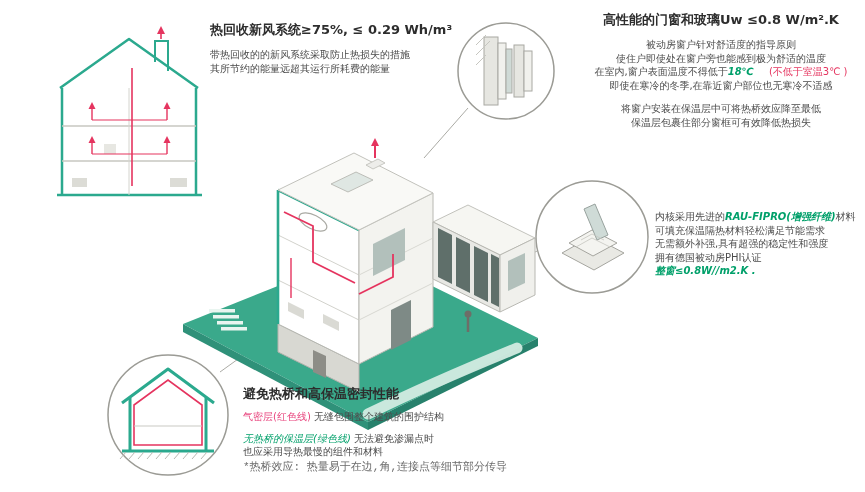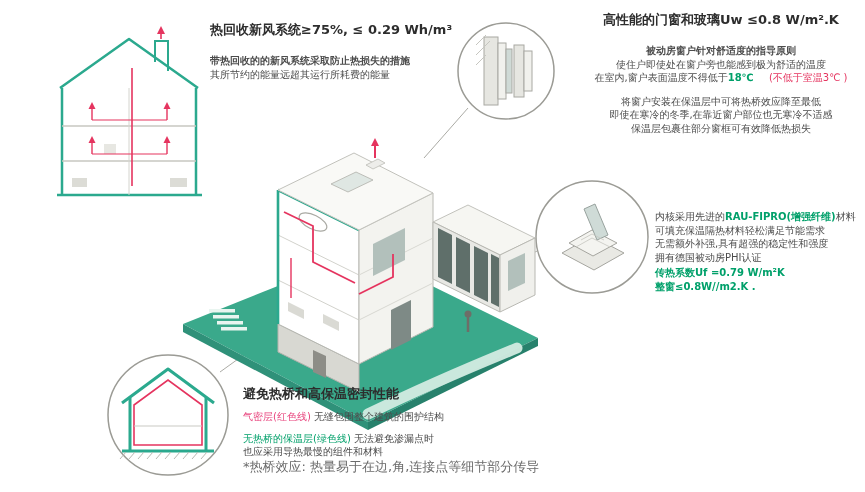--- a/index.html
+++ b/index.html
@@ -8,26 +8,26 @@
     position:relative; background:#ffffff; overflow:hidden;
     font-family:"DejaVu Sans","Liberation Sans",sans-serif;
   }
   .abs { position:absolute; }
   svg { display:block; }
   .overlay { position:absolute; left:0; top:0; width:865px; height:492px; z-index:0; }
   .illus { z-index:1; }
   .textblock { z-index:2; }
   .title { font-size:13px; font-weight:700; color:#2d2d2d; line-height:1.25; }
   .body  { font-size:10px; color:#4c4c4c; line-height:13.5px; }
-  .green { color:#00a06a; }
+  .green { color:#00a06a;font-style:italic; }
   .red   { color:#e5345f;margin-left:12px; }
   .pink  { color:#e8427c;text-align:right; }
   .bold  { font-weight:700; }
-  .small { font-size:13px; color:#6b6b6b; line-height:12px; }
-  .mt4 { margin-top:16px;font-weight:bold; } .mt8 { margin-top:8px; } .mt10 { margin-top:10px; } .mt2 { margin-top:2px; }
+  .small { font-size:11px; color:#6b6b6b; line-height:12px;font-family:Liberation Mono, monospace; }
+  .mt4 { margin-top:10px; } .mt8 { margin-top:8px; } .mt10 { margin-top:10px; } .mt2 { margin-top:2px; }
 </style>
 </head>
 <body>
 
 <svg class="overlay" viewBox="0 0 865 492">
   <line x1="468" y1="108" x2="424" y2="158" stroke="#ababa5" stroke-width="1"></line>
   <line x1="537" y1="251" x2="506" y2="268" stroke="#ababa5" stroke-width="1"></line>
   <line x1="220" y1="372" x2="259" y2="344" stroke="#ababa5" stroke-width="1"></line>
 </svg>
 
@@ -162,31 +162,30 @@
   <div class="title">热回收新风系统≥75%, ≤ 0.29 Wh/m³</div>
   <div class="body mt4">带热回收的的新风系统采取防止热损失的措施</div>
   <div class="body">其所节约的能量远超其运行所耗费的能量</div>
 </div>
 
 <div class="abs textblock" style="left:584px; top:12px; width:274px;text-align:center;">
   <div class="title">高性能的门窗和玻璃Uw ≤0.8 W/m².K</div>
   <div class="body mt4">被动房窗户针对舒适度的指导原则</div>
   <div class="body">使住户即使处在窗户旁也能感到极为舒适的温度</div>
   <div class="body"><span>在室内,窗户表面温度不得低于</span><span class="green bold">18℃</span><span class="red"> (不低于室温3℃ )</span></div>
+  <div class="body">即使在寒冷的冬季,在靠近窗户部位也无寒冷不适感</div>
   <div class="body mt10">将窗户安装在保温层中可将热桥效应降至最低</div>
-  <div class="body">即使在寒冷的冬季,在靠近窗户部位也无寒冷不适感</div>
   <div class="body">保温层包裹住部分窗框可有效降低热损失</div>
 </div>
 
 <div class="abs textblock" style="left:655px; top:210px; width:208px;">
   <div class="body"><span>内核采用先进的</span><span class="green bold">RAU-FIPRO(增强纤维)</span><span>材料</span></div>
   <div class="body">可填充保温隔热材料轻松满足节能需求</div>
   <div class="body">无需额外补强,具有超强的稳定性和强度</div>
   <div class="body">拥有德国被动房PHI认证</div>
-  <div class="body green bold mt2">传热系数Uf =0.79 W/m²K</div>
   <div class="body green bold">整窗≤0.8W//m2.K .</div>
 </div>
 
 <div class="abs textblock" style="left:243px; top:386px; width:330px;">
   <div class="title">避免热桥和高保温密封性能</div>
   <div class="body mt8"><span class="pink">气密层(红色线) </span><span>无缝包围整个建筑的围护结构</span></div>
   <div class="body mt8"><span class="green">无热桥的保温层(绿色线) </span><span>无法避免渗漏点时</span></div>
   <div class="body">也应采用导热最慢的组件和材料</div>
   <div class="small mt2">*热桥效应: 热量易于在边,角,连接点等细节部分传导</div>
 </div>

